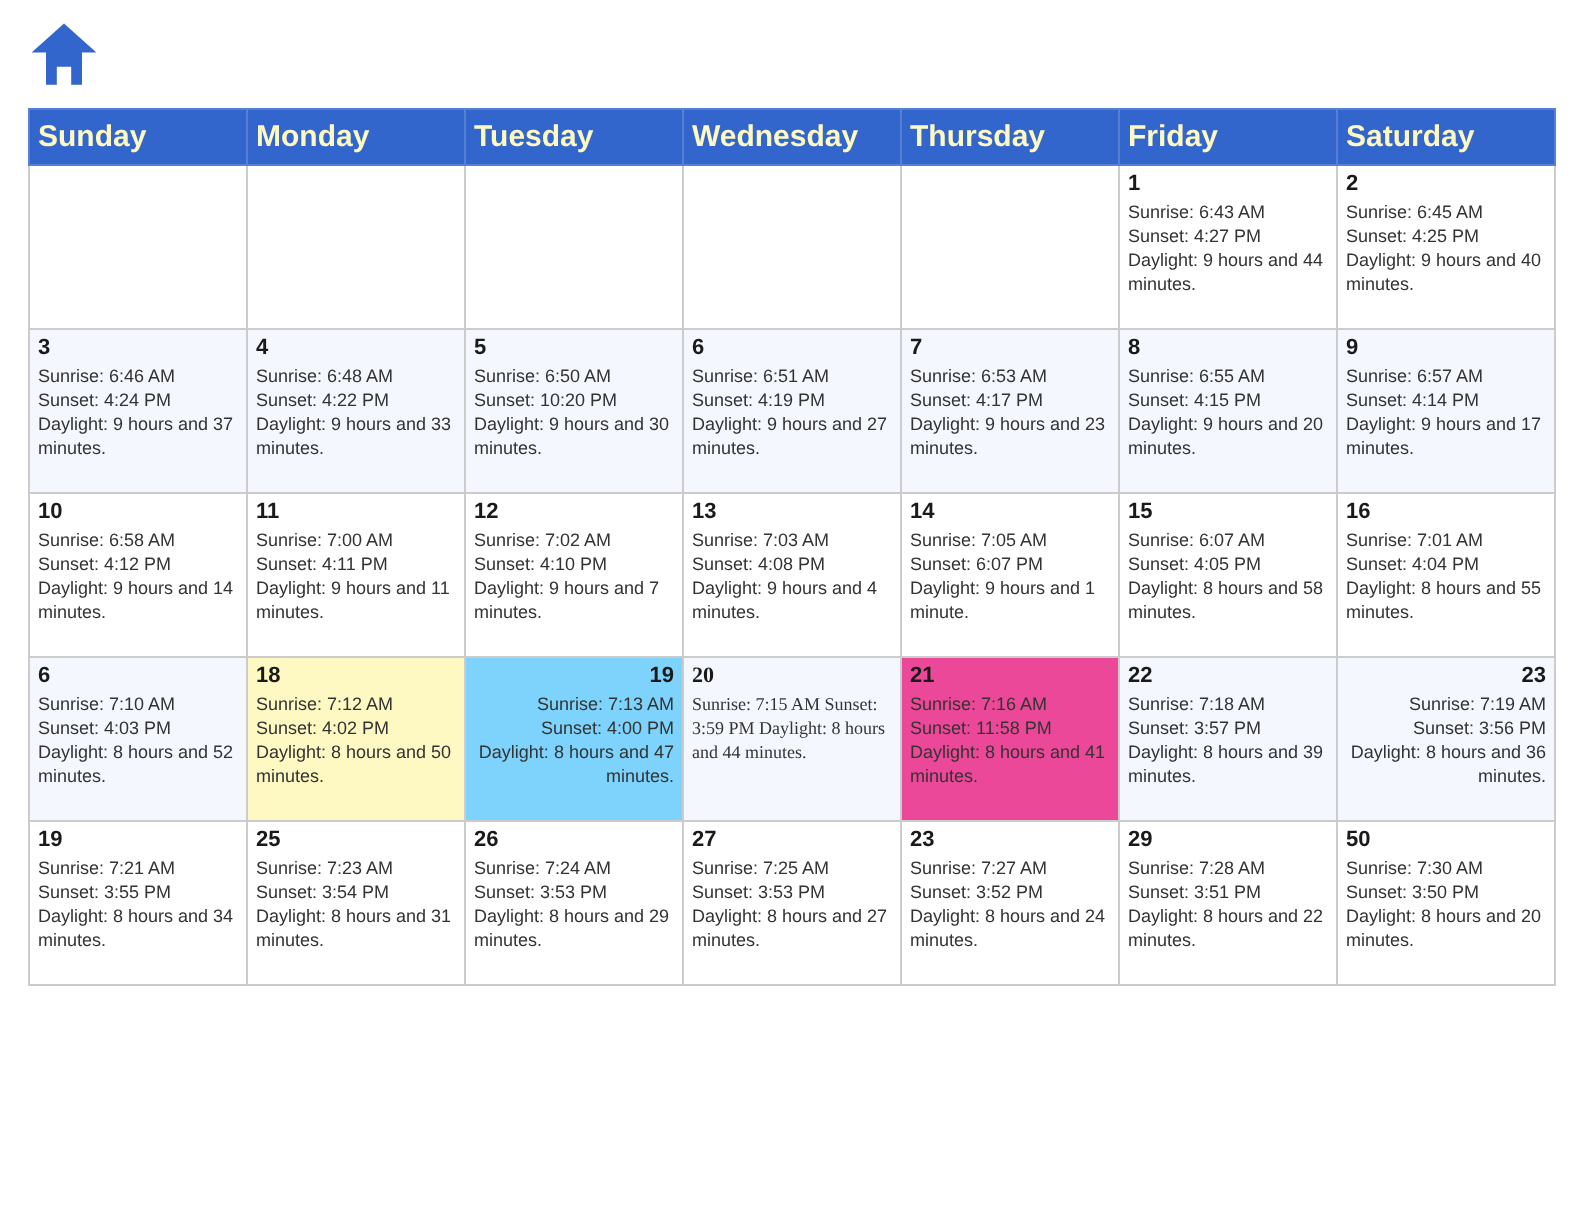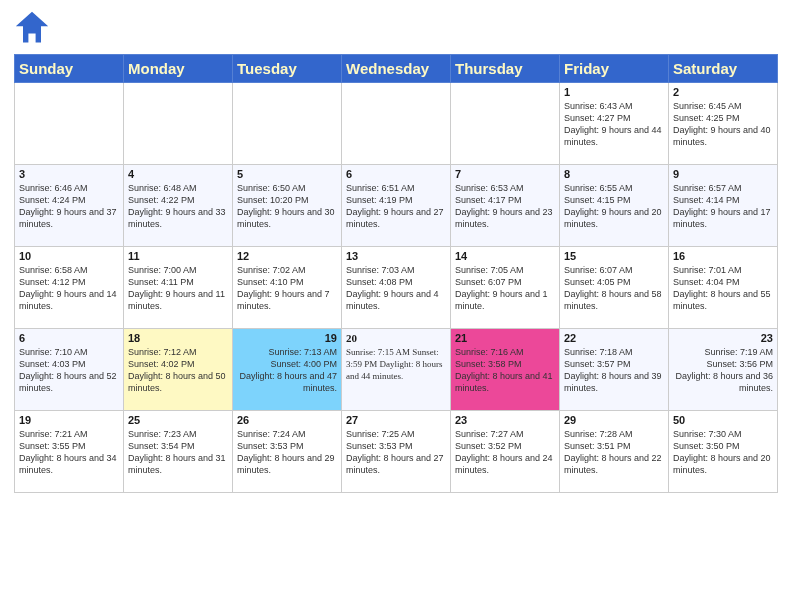--- a/index.html
+++ b/index.html
@@ -247,21 +247,21 @@
           </td>
           <td style="background: rgb(245, 247, 255); font-family: Liberation Serif, serif;">
             <span class="day-number">20</span>
             <div class="day-info">Sunrise: 7:15 AM
 Sunset: 3:59 PM
 Daylight: 8 hours and 44 minutes.</div>
           </td>
           <td style="background: #ec4899;">
             <span class="day-number">21</span>
             <div class="day-info">Sunrise: 7:16 AM
-Sunset: 3:58 PM
+Sunset: 11:58 PM
 Daylight: 8 hours and 41 minutes.</div>
           </td>
           <td style="background: rgb(245, 247, 255);">
             <span class="day-number">22</span>
             <div class="day-info">Sunrise: 7:18 AM
 Sunset: 3:57 PM
 Daylight: 8 hours and 39 minutes.</div>
           </td>
           <td style="background: rgb(245, 247, 255); text-align: right;">
             <span class="day-number">23</span>

